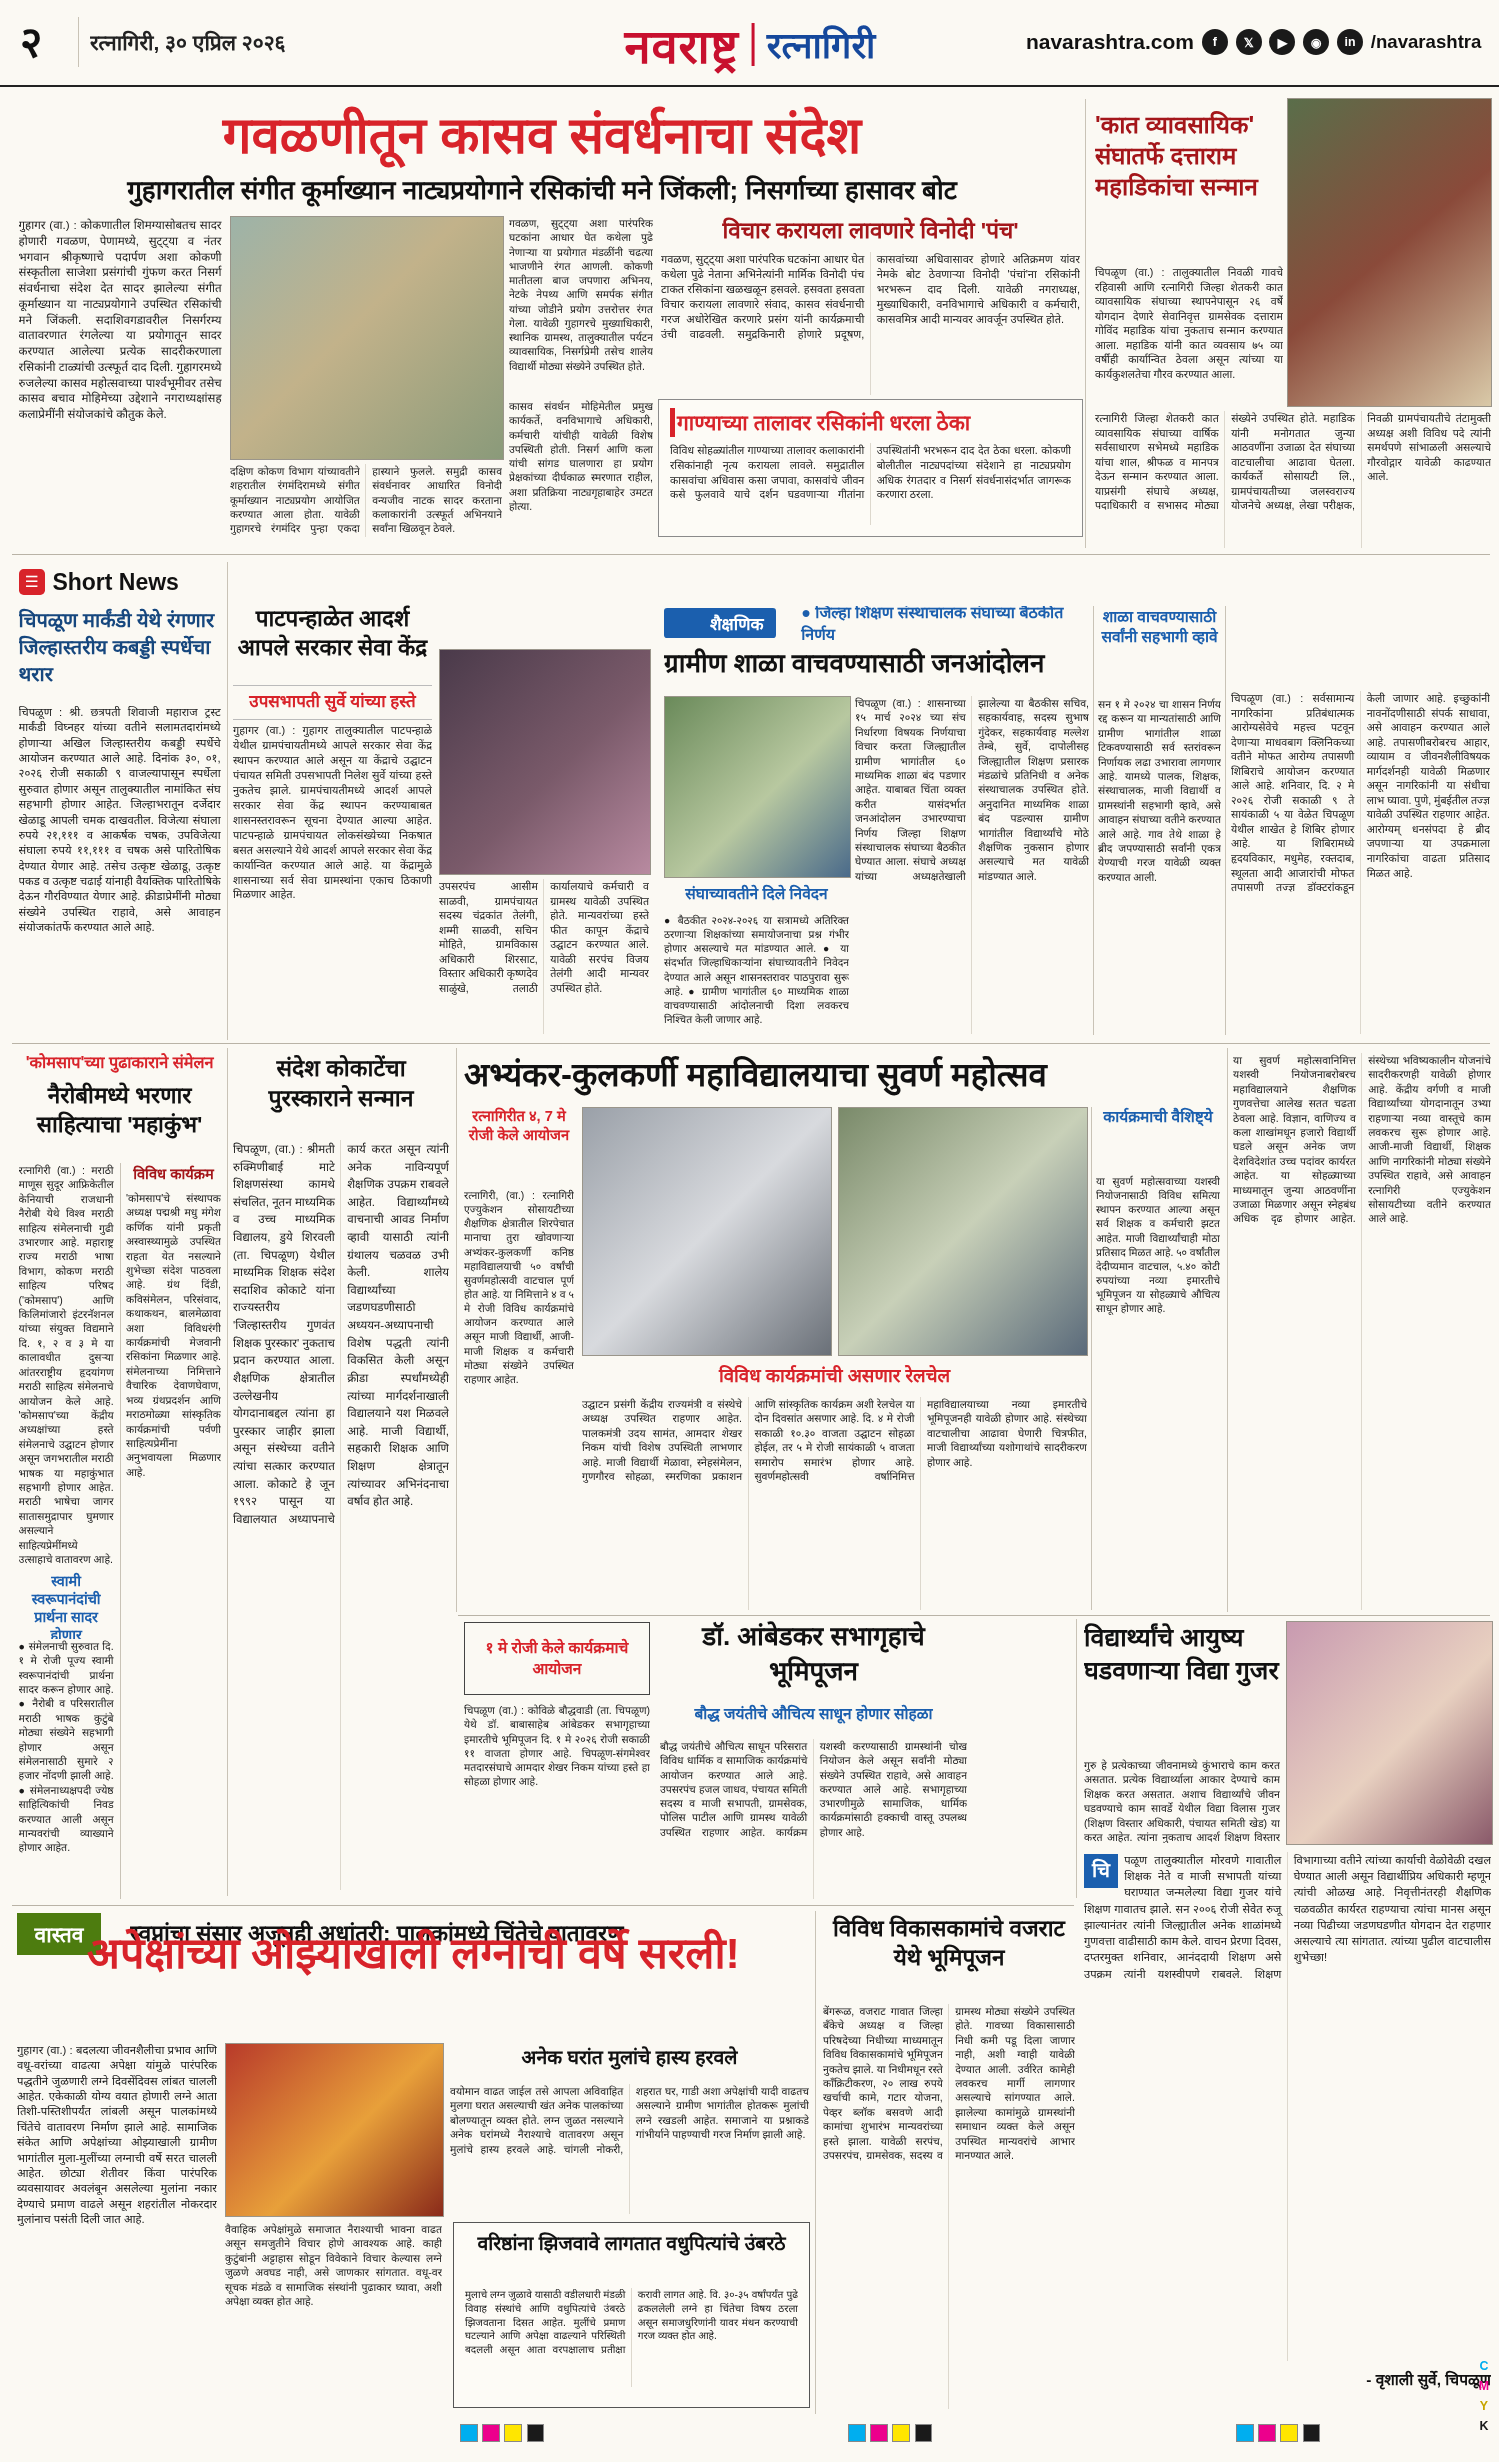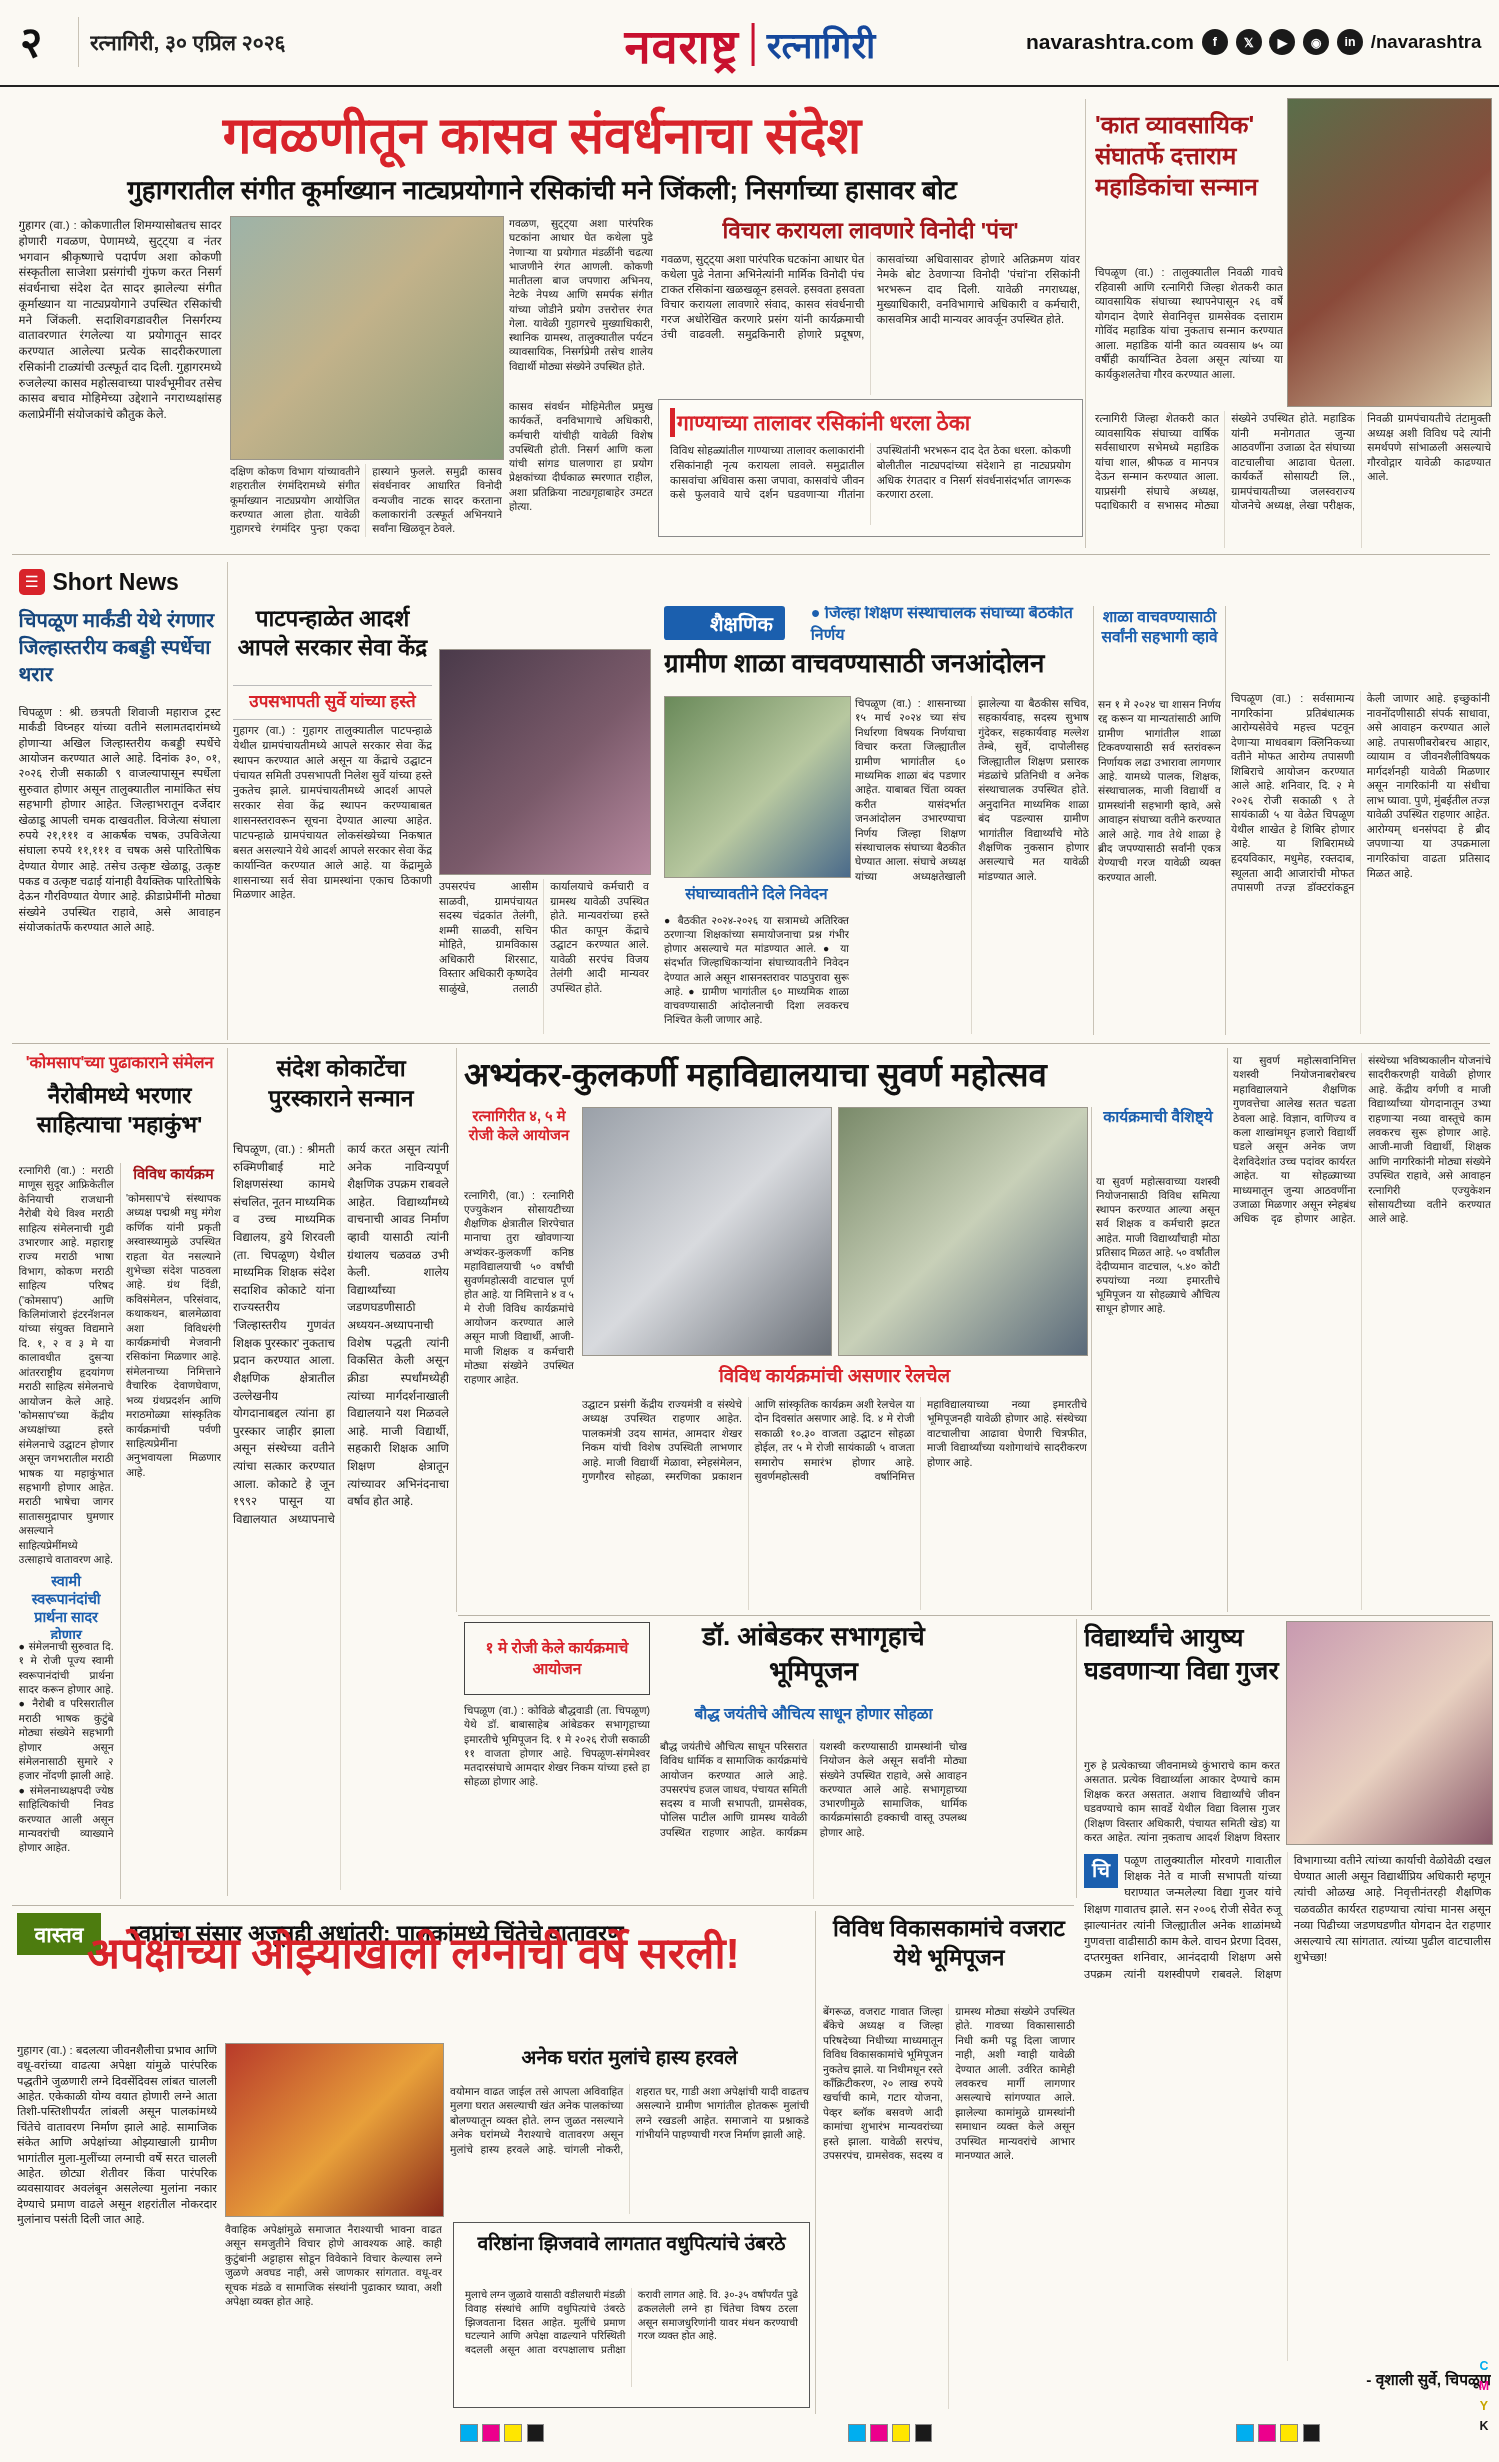--- a/index.html
+++ b/index.html
@@ -86,21 +86,21 @@
 
   <div class="vl" style="left:227px;top:562px;height:478px;"></div>
 
   <div class="abs b ctr" style="left:233px;top:604px;width:199px;height:76px;font-size:22.5px;line-height:1.3;">पाटपन्हाळेत आदर्श आपले सरकार सेवा केंद्र</div>
   <div class="abs b ctr red" style="left:233px;top:685px;width:199px;height:33px;font-size:17px;border-top:0.8px solid #bbb;border-bottom:0.8px solid #bbb;line-height:31px;">उपसभापती सुर्वे यांच्या हस्ते उद्घाटन</div>
   <div class="abs body" style="left:233px;top:723px;width:199px;height:311px;font-size:11px;">गुहागर (वा.) : गुहागर तालुक्यातील पाटपन्हाळे येथील ग्रामपंचायतीमध्ये आपले सरकार सेवा केंद्र स्थापन करण्यात आले असून या केंद्राचे उद्घाटन पंचायत समिती उपसभापती निलेश सुर्वे यांच्या हस्ते नुकतेच झाले. ग्रामपंचायतीमध्ये आदर्श आपले सरकार सेवा केंद्र स्थापन करण्याबाबत शासनस्तरावरून सूचना देण्यात आल्या आहेत. पाटपन्हाळे ग्रामपंचायत लोकसंख्येच्या निकषात बसत असल्याने येथे आदर्श आपले सरकार सेवा केंद्र कार्यान्वित करण्यात आले आहे. या केंद्रामुळे शासनाच्या सर्व सेवा ग्रामस्थांना एकाच ठिकाणी मिळणार आहेत.</div>
   <div class="photo" style="left:439px;top:649px;width:210px;height:224px;background:linear-gradient(135deg,#4a3a4a 0%,#7a5a6a 55%,#b88aa0 100%);"></div>
   <div class="abs body c2" style="left:439px;top:879px;width:210px;height:155px;font-size:10.7px;">उपसरपंच आसीम साळवी, ग्रामपंचायत सदस्य चंद्रकांत तेलंगी, शम्मी साळवी, सचिन मोहिते, ग्रामविकास अधिकारी शिरसाट, विस्तार अधिकारी कृष्णदेव साळुंखे, तलाठी कार्यालयाचे कर्मचारी व ग्रामस्थ यावेळी उपस्थित होते. मान्यवरांच्या हस्ते फीत कापून केंद्राचे उद्घाटन करण्यात आले. यावेळी सरपंच विजय तेलंगी आदी मान्यवर उपस्थित होते.</div>
 
   <div class="abs" style="left:664px;top:606px;width:425px;height:34px;display:flex;align-items:center;gap:9.3px;">
-    <span class="kickbox" style="font-size:20px;padding-left:46px;">शैक्षणिक</span>
+    <span class="kickbox" style="font-size:17px;padding-left:46px;">शैक्षणिक</span>
     <span class="b blue" style="font-size:16px;margin-left:16px;">● जिल्हा शिक्षण संस्थाचालक संघाच्या बैठकीत निर्णय</span>
   </div>
   <div class="abs b" style="left:664px;top:644px;width:425px;height:45px;font-size:26px;">ग्रामीण शाळा वाचवण्यासाठी जनआंदोलन</div>
   <div class="photo" style="left:664px;top:696px;width:185px;height:180px;background:linear-gradient(135deg,#6a8a5a 0%,#b8c8a0 55%,#4a6a8a 100%);"></div>
   <div class="abs body c2" style="left:855px;top:696px;width:234px;height:338px;font-size:10.6px;">चिपळूण (वा.) : शासनाच्या १५ मार्च २०२४ च्या संच निर्धारणा विषयक निर्णयाचा विचार करता जिल्ह्यातील ग्रामीण भागांतील ६० माध्यमिक शाळा बंद पडणार आहेत. याबाबत चिंता व्यक्त करीत यासंदर्भात जनआंदोलन उभारण्याचा निर्णय जिल्हा शिक्षण संस्थाचालक संघाच्या बैठकीत घेण्यात आला. संघाचे अध्यक्ष यांच्या अध्यक्षतेखाली झालेल्या या बैठकीस सचिव, सहकार्यवाह, सदस्य सुभाष गुंदेकर, सहकार्यवाह मल्लेश तेम्बे, सुर्वे, दापोलीसह जिल्ह्यातील शिक्षण प्रसारक मंडळांचे प्रतिनिधी व अनेक संस्थाचालक उपस्थित होते. अनुदानित माध्यमिक शाळा बंद पडल्यास ग्रामीण भागांतील विद्यार्थ्यांचे मोठे शैक्षणिक नुकसान होणार असल्याचे मत यावेळी मांडण्यात आले.</div>
   <div class="abs b ctr blue" style="left:664px;top:882px;width:185px;height:29.5px;font-size:15.5px;">संघाच्यावतीने दिले निवेदन</div>
   <div class="abs body" style="left:664px;top:914px;width:185px;height:120px;font-size:10.4px;">● बैठकीत २०२४-२०२६ या सत्रामध्ये अतिरिक्त ठरणाऱ्या शिक्षकांच्या समायोजनाचा प्रश्न गंभीर होणार असल्याचे मत मांडण्यात आले. ● या संदर्भात जिल्हाधिकाऱ्यांना संघाच्यावतीने निवेदन देण्यात आले असून शासनस्तरावर पाठपुरावा सुरू आहे. ● ग्रामीण भागांतील ६० माध्यमिक शाळा वाचवण्यासाठी आंदोलनाची दिशा लवकरच निश्चित केली जाणार आहे.</div>
 
   <div class="vl" style="left:1093px;top:606px;height:429px;"></div>
   <div class="abs b ctr blue" style="left:1098px;top:607px;width:123px;height:85px;font-size:15.5px;line-height:1.3;">शाळा वाचवण्यासाठी सर्वांनी सहभागी व्हावे</div>
@@ -126,21 +126,21 @@
   </div>
 
   <div class="vl" style="left:227px;top:1048px;height:848px;"></div>
 
   <div class="abs b ctr" style="left:233px;top:1054px;width:216px;height:79px;font-size:23px;line-height:1.3;">संदेश कोकाटेंचा पुरस्काराने सन्मान</div>
   <div class="abs body c2" style="left:233px;top:1140px;width:216px;height:750px;font-size:11.6px;line-height:1.52;">चिपळूण, (वा.) : श्रीमती रुक्मिणीबाई माटे शिक्षणसंस्था कामथे संचलित, नूतन माध्यमिक व उच्च माध्यमिक विद्यालय, डुये शिरवली (ता. चिपळूण) येथील माध्यमिक शिक्षक संदेश सदाशिव कोकाटे यांना राज्यस्तरीय 'जिल्हास्तरीय गुणवंत शिक्षक पुरस्कार' नुकताच प्रदान करण्यात आला. शैक्षणिक क्षेत्रातील उल्लेखनीय योगदानाबद्दल त्यांना हा पुरस्कार जाहीर झाला असून संस्थेच्या वतीने त्यांचा सत्कार करण्यात आला. कोकाटे हे जून १९९२ पासून या विद्यालयात अध्यापनाचे कार्य करत असून त्यांनी अनेक नाविन्यपूर्ण शैक्षणिक उपक्रम राबवले आहेत. विद्यार्थ्यांमध्ये वाचनाची आवड निर्माण व्हावी यासाठी त्यांनी ग्रंथालय चळवळ उभी केली. शालेय विद्यार्थ्यांच्या जडणघडणीसाठी अध्ययन-अध्यापनाची विशेष पद्धती त्यांनी विकसित केली असून क्रीडा स्पर्धांमध्येही त्यांच्या मार्गदर्शनाखाली विद्यालयाने यश मिळवले आहे. माजी विद्यार्थी, सहकारी शिक्षक आणि शिक्षण क्षेत्रातून त्यांच्यावर अभिनंदनाचा वर्षाव होत आहे.</div>
 
   <div class="vl" style="left:456px;top:1048px;height:564px;"></div>
 
   <div class="abs b" style="left:464px;top:1051px;width:621px;height:47px;font-size:33px;">अभ्यंकर-कुलकर्णी महाविद्यालयाचा सुवर्ण महोत्सव</div>
-  <div class="abs b ctr red" style="left:464px;top:1107px;width:110px;height:78px;font-size:14.7px;line-height:1.3;">रत्नागिरीत ४, ५ मे रोजी केले आयोजन</div>
+  <div class="abs b ctr red" style="left:464px;top:1107px;width:110px;height:78px;font-size:14.7px;line-height:1.3;">रत्नागिरीत ४, 7 मे रोजी केले आयोजन</div>
   <div class="abs body" style="left:464px;top:1189px;width:110px;height:421px;font-size:10.4px;">रत्नागिरी, (वा.) : रत्नागिरी एज्युकेशन सोसायटीच्या शैक्षणिक क्षेत्रातील शिरपेचात मानाचा तुरा खोवणाऱ्या अभ्यंकर-कुलकर्णी कनिष्ठ महाविद्यालयाची ५० वर्षांची सुवर्णमहोत्सवी वाटचाल पूर्ण होत आहे. या निमित्ताने ४ व ५ मे रोजी विविध कार्यक्रमांचे आयोजन करण्यात आले असून माजी विद्यार्थी, आजी-माजी शिक्षक व कर्मचारी मोठ्या संख्येने उपस्थित राहणार आहेत.</div>
   <div class="photo" style="left:582px;top:1107px;width:248px;height:247px;background:linear-gradient(135deg,#9aa0a8 0%,#d8dade 50%,#6a7078 100%);"></div>
   <div class="photo" style="left:838px;top:1107px;width:248px;height:247px;background:linear-gradient(135deg,#7a8a6a 0%,#c8d0b8 50%,#5a6a7a 100%);"></div>
   <div class="abs b ctr red" style="left:582px;top:1362px;width:505px;height:31px;font-size:18.6px;">विविध कार्यक्रमांची असणार रेलचेल</div>
   <div class="abs body c3" style="left:582px;top:1397px;width:505px;height:213px;font-size:10.6px;">उद्घाटन प्रसंगी केंद्रीय राज्यमंत्री व संस्थेचे अध्यक्ष उपस्थित राहणार आहेत. पालकमंत्री उदय सामंत, आमदार शेखर निकम यांची विशेष उपस्थिती लाभणार आहे. माजी विद्यार्थी मेळावा, स्नेहसंमेलन, गुणगौरव सोहळा, स्मरणिका प्रकाशन आणि सांस्कृतिक कार्यक्रम अशी रेलचेल या दोन दिवसांत असणार आहे. दि. ४ मे रोजी सकाळी १०.३० वाजता उद्घाटन सोहळा होईल, तर ५ मे रोजी सायंकाळी ५ वाजता समारोप समारंभ होणार आहे. सुवर्णमहोत्सवी वर्षानिमित्त महाविद्यालयाच्या नव्या इमारतीचे भूमिपूजनही यावेळी होणार आहे. संस्थेच्या वाटचालीचा आढावा घेणारी चित्रफीत, माजी विद्यार्थ्यांच्या यशोगाथांचे सादरीकरण होणार आहे.</div>
   <div class="vl" style="left:1091px;top:1107px;height:503px;"></div>
   <div class="abs b ctr blue" style="left:1096px;top:1107px;width:124px;height:64px;font-size:15.5px;line-height:1.3;">कार्यक्रमाची वैशिष्ट्ये</div>
   <div class="abs body" style="left:1096px;top:1175px;width:124px;height:435px;font-size:10.4px;">या सुवर्ण महोत्सवाच्या यशस्वी नियोजनासाठी विविध समित्या स्थापन करण्यात आल्या असून सर्व शिक्षक व कर्मचारी झटत आहेत. माजी विद्यार्थ्यांचाही मोठा प्रतिसाद मिळत आहे. ५० वर्षांतील देदीप्यमान वाटचाल, ५.४० कोटी रुपयांच्या नव्या इमारतीचे भूमिपूजन या सोहळ्याचे औचित्य साधून होणार आहे.</div>
   <div class="vl" style="left:1227px;top:1048px;height:564px;"></div>
   <div class="abs body c2" style="left:1233px;top:1053px;width:258px;height:557px;font-size:10.6px;">या सुवर्ण महोत्सवानिमित्त यशस्वी नियोजनाबरोबरच महाविद्यालयाने शैक्षणिक गुणवत्तेचा आलेख सतत चढता ठेवला आहे. विज्ञान, वाणिज्य व कला शाखांमधून हजारो विद्यार्थी घडले असून अनेक जण देशविदेशांत उच्च पदांवर कार्यरत आहेत. या सोहळ्याच्या माध्यमातून जुन्या आठवणींना उजाळा मिळणार असून स्नेहबंध अधिक दृढ होणार आहेत. संस्थेच्या भविष्यकालीन योजनांचे सादरीकरणही यावेळी होणार आहे. केंद्रीय वर्गणी व माजी विद्यार्थ्यांच्या योगदानातून उभ्या राहणाऱ्या नव्या वास्तूचे काम लवकरच सुरू होणार आहे. आजी-माजी विद्यार्थी, शिक्षक आणि नागरिकांनी मोठ्या संख्येने उपस्थित राहावे, असे आवाहन रत्नागिरी एज्युकेशन सोसायटीच्या वतीने करण्यात आले आहे.</div>

